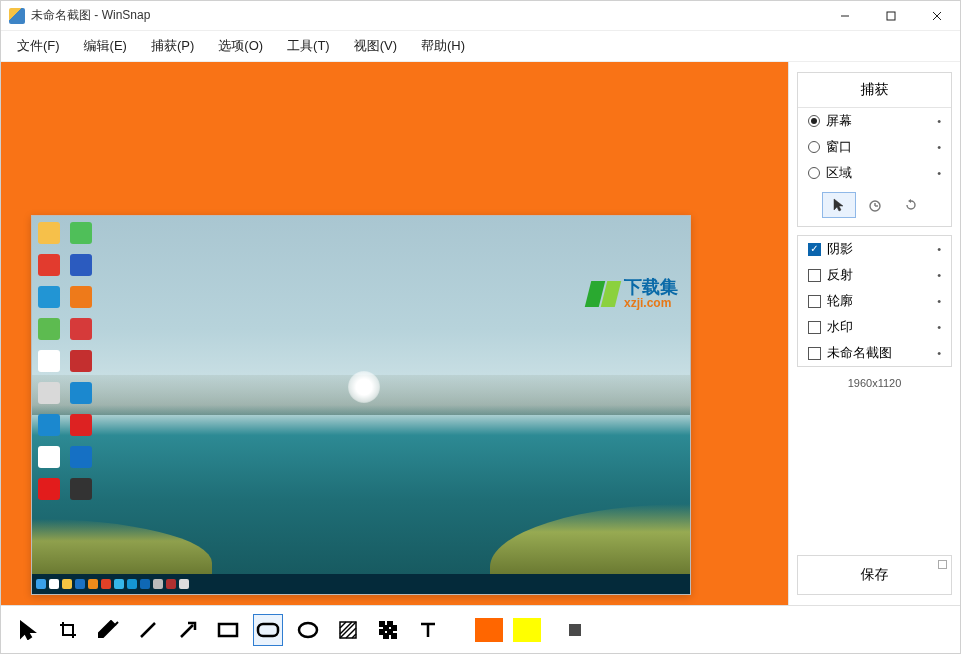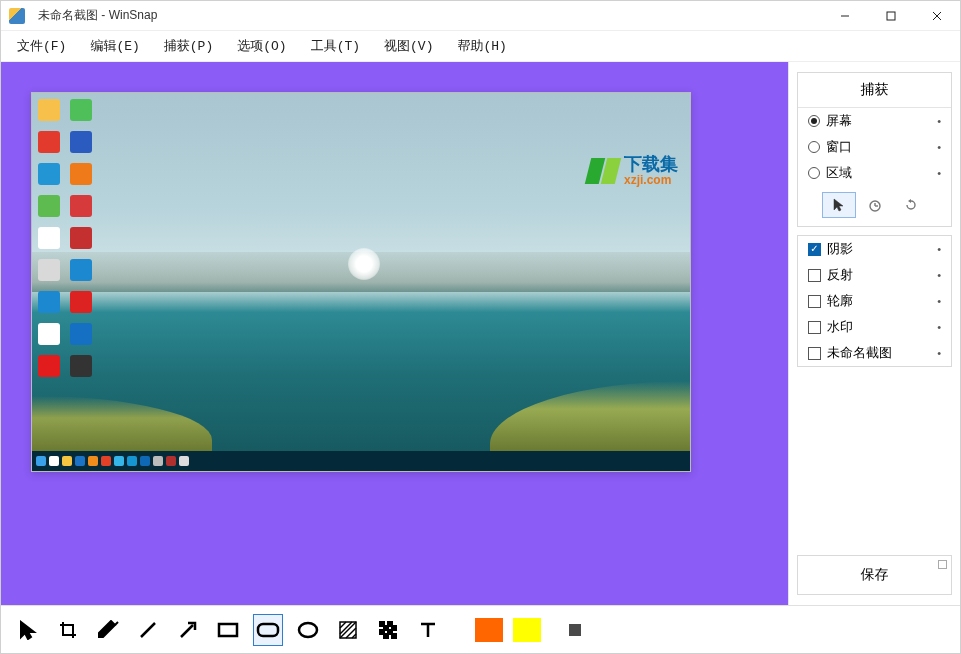--- a/index.html
+++ b/index.html
@@ -26,53 +26,52 @@
   align-items: center;
   background: #fff;
   border-bottom: 1px solid #eee;
 }
 .titlebar-icon {
   width: 16px; height: 16px;
   margin: 0 6px 0 8px;
   background: linear-gradient(135deg,#f6c244 40%, #3d84c6 40%);
   border-radius: 2px;
 }
-.titlebar-title { flex: 1; font-size: 12px; color: #333; margin-left: 7px; }
+.titlebar-title { flex: 1; font-size: 12px; color: #333; }
 .win-controls { display: flex; }
 .win-btn {
   width: 46px; height: 30px;
   display: flex; align-items: center; justify-content: center;
   color: #222;
 }
 .win-btn svg { stroke: #222; }
 .menubar {
   display: flex;
   padding: 2px 6px;
   gap: 4px;
   background: #fff;
   border-bottom: 1px solid #eee;
 }
 .menu-item {
   padding: 4px 10px;
   font-size: 13px;
   color: #222;
   cursor: default;
-  font-family: Liberation Mono, monospace;
 }
 .content-row {
   flex: 1;
   display: flex;
   min-height: 0;
 }
 .canvas-area {
   flex: 1;
-  background: #8b5cf6;
+  background: #f97316;
   padding: 30px 20px 10px 30px;
   display: flex;
-  align-items: flex-start;
+  align-items: flex-end;
   justify-content: flex-start;
   overflow: hidden;
 }
 .screenshot-preview {
   width: 660px;
   height: 380px;
   position: relative;
   border: 1px solid #bbb;
   background: linear-gradient(to bottom, #a9c6d1 0%, #b7d3db 30%, #c7dee3 42%, #e8f0ee 50%, #2d8a94 58%, #1f6e76 75%, #15555b 100%);
   box-shadow: 0 2px 8px rgba(0,0,0,0.18);
@@ -376,20 +375,21 @@
           <span class="dot-marker">•</span>
         </div>
         <div class="check-row">
           <label>
               <span class="chk-box"></span>
               <span>未命名截图</span>
             </label>
           <span class="dot-marker">•</span>
         </div>
       </div>
+      <div class="dim-label">1960x1120</div>
 
       <div class="side-spacer"></div>
 
       <div class="action-btn">
         <span>保存</span>
         <span class="action-tick"></span>
       </div>
     </div>
   </div>
 

